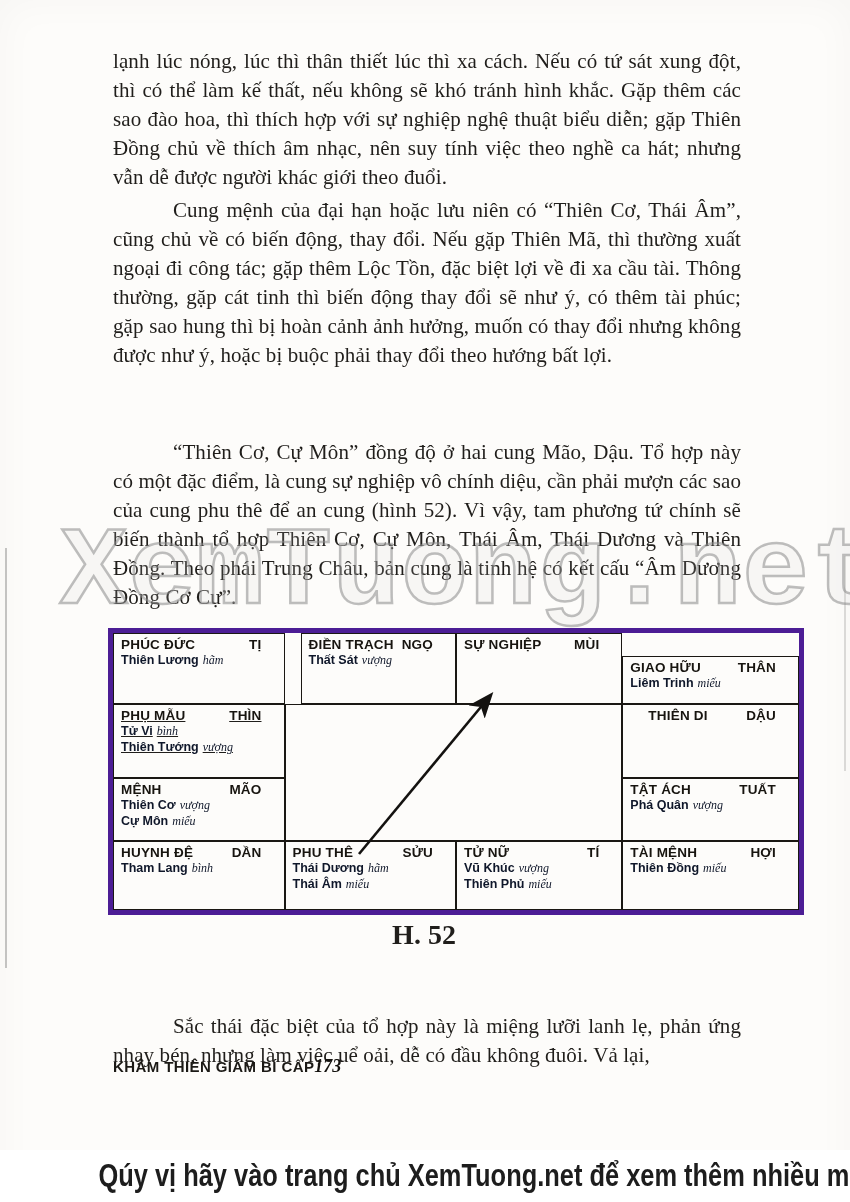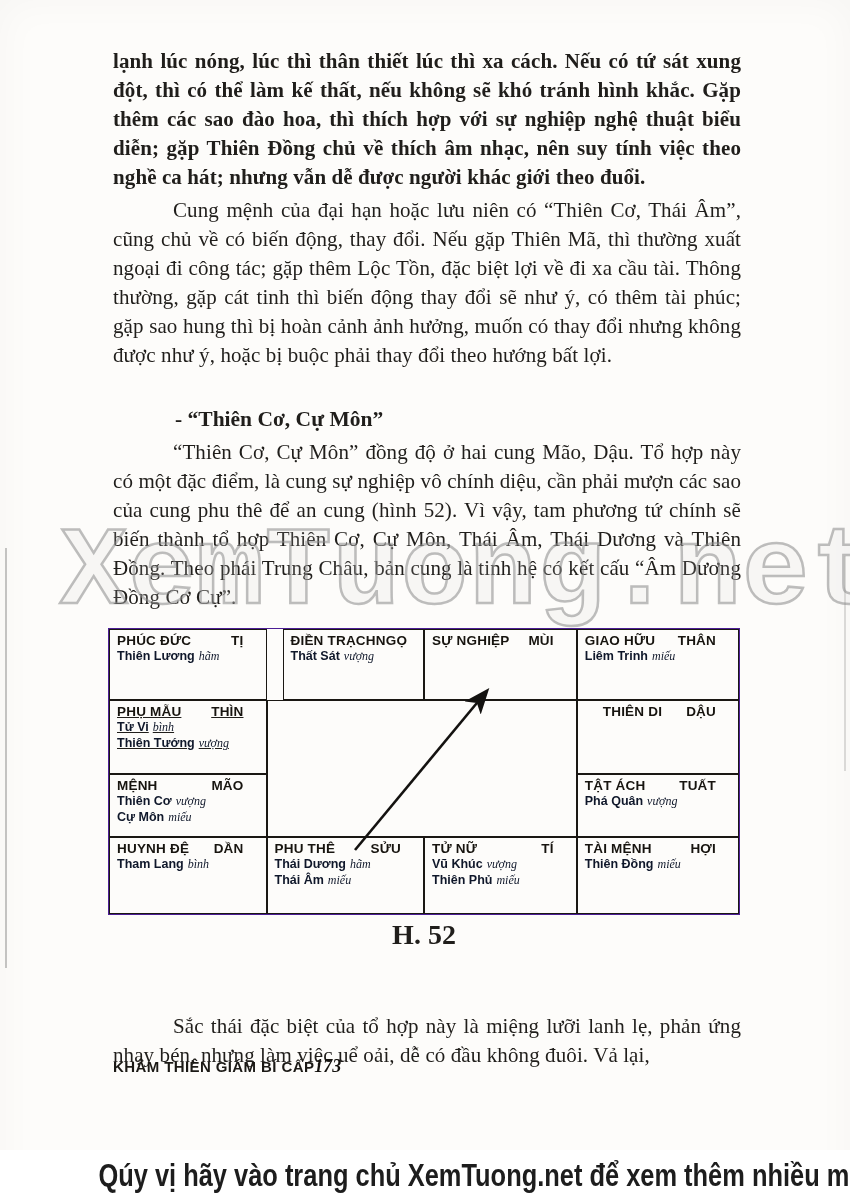--- a/index.html
+++ b/index.html
@@ -22,21 +22,21 @@
   .body-text {
     position: absolute;
     left: 113px;
     width: 628px;
     font-size: 21px;
     line-height: 29px;
     text-align: justify;
     letter-spacing: 0.1px;
   }
   .indent { text-indent: 60px; }
-  .p1 { top: 47px; font-weight: bold; }
+  .p1 { top: 47px; }
   .p2 { top: 196px; }
   .heading {
     position: absolute;
     left: 113px;
     top: 407px;
     width: 628px;
     font-size: 21.5px;
     font-weight: bold;
     text-indent: 62px;
   }
@@ -57,32 +57,32 @@
     color: rgba(215,215,215,0.14);
     -webkit-text-stroke: 2.5px rgba(138,138,138,0.55);
     pointer-events: none;
   }
 
   
   .chart {
     position: absolute;
     left: 108px;
     top: 628px;
-    width: 632px;
+    width: 696px;
     height: 287px;
-    border: 1px solid #4c1d95;
+    border: 5px solid #4c1d95;
     background: transparent;
     display: grid;
     grid-template-columns: 1fr 1fr 0.97fr 1.03fr;
     grid-template-rows: 71px 74px 63px auto;
     font-family: "Liberation Sans", "DejaVu Sans", sans-serif;
   }
   .cell { border: 1.5px solid #1a1713; padding: 3px 6px 2px 7px; overflow: hidden; }
   .pos0 { grid-area: 1/1/2/2; }  .pos1 { grid-area: 1/2/2/3; margin-left: 16px; }
-  .pos2 { grid-area: 1/3/2/4; }  .pos3 { grid-area: 1/4/2/5; }
+  .pos2 { grid-area: 1/3/2/4; }  .pos3 { grid-area: 1/4/2/5; margin-top: 23px; }
   .pos4 { grid-area: 2/1/3/2; text-decoration: underline; }  .pos5 { grid-area: 2/4/3/5; padding-left: 25px; }
   .pos6 { grid-area: 3/1/4/2; }  .pos7 { grid-area: 3/4/4/5; }
   .pos8 { grid-area: 4/1/5/2; }  .pos9 { grid-area: 4/2/5/3; }
   .pos10{ grid-area: 4/3/5/4; }  .pos11{ grid-area: 4/4/5/5; }
   .center-cell { grid-area: 2/2/4/4; border: 1.5px solid #1a1713; }
 
   .cell-head {
     display: flex;
     justify-content: space-between;
     padding-right: 16px;
@@ -154,21 +154,20 @@
 </head>
 <body>
 
 <div class="page">
 
   <div class="edge-left"></div>
   <div class="edge-right"></div>
 
   <p class="body-text p1">lạnh lúc nóng, lúc thì thân thiết lúc thì xa cách. Nếu có tứ sát xung đột, thì có thể làm kế thất, nếu không sẽ khó tránh hình khắc. Gặp thêm các sao đào hoa, thì thích hợp với sự nghiệp nghệ thuật biểu diễn; gặp Thiên Đồng chủ về thích âm nhạc, nên suy tính việc theo nghề ca hát; nhưng vẫn dễ được người khác giới theo đuổi.</p>
   <p class="body-text indent p2">Cung mệnh của đại hạn hoặc lưu niên có “Thiên Cơ, Thái Âm”, cũng chủ về có biến động, thay đổi. Nếu gặp Thiên Mã, thì thường xuất ngoại đi công tác; gặp thêm Lộc Tồn, đặc biệt lợi về đi xa cầu tài. Thông thường, gặp cát tinh thì biến động thay đổi sẽ như ý, có thêm tài phúc; gặp sao hung thì bị hoàn cảnh ảnh hưởng, muốn có thay đổi nhưng không được như ý, hoặc bị buộc phải thay đổi theo hướng bất lợi.</p>
-  <div class="heading">- “Thiên Cơ, Cự Môn”</div>
   <p class="body-text indent p3">“Thiên Cơ, Cự Môn” đồng độ ở hai cung Mão, Dậu. Tổ hợp này có một đặc điểm, là cung sự nghiệp vô chính diệu, cần phải mượn các sao của cung phu thê để an cung (hình 52). Vì vậy, tam phương tứ chính sẽ biến thành tổ hợp Thiên Cơ, Cự Môn, Thái Âm, Thái Dương và Thiên Đồng. Theo phái Trung Châu, bản cung là tinh hệ có kết cấu “Âm Dương Đồng Cơ Cự”.</p>
 
   <div class="watermark">XemTuong.net</div>
 
   <div class="chart">
 
     <div class="cell pos0">
       <div class="cell-head">
         <span>PHÚC ĐỨC</span>
         <span>TỊ</span>

